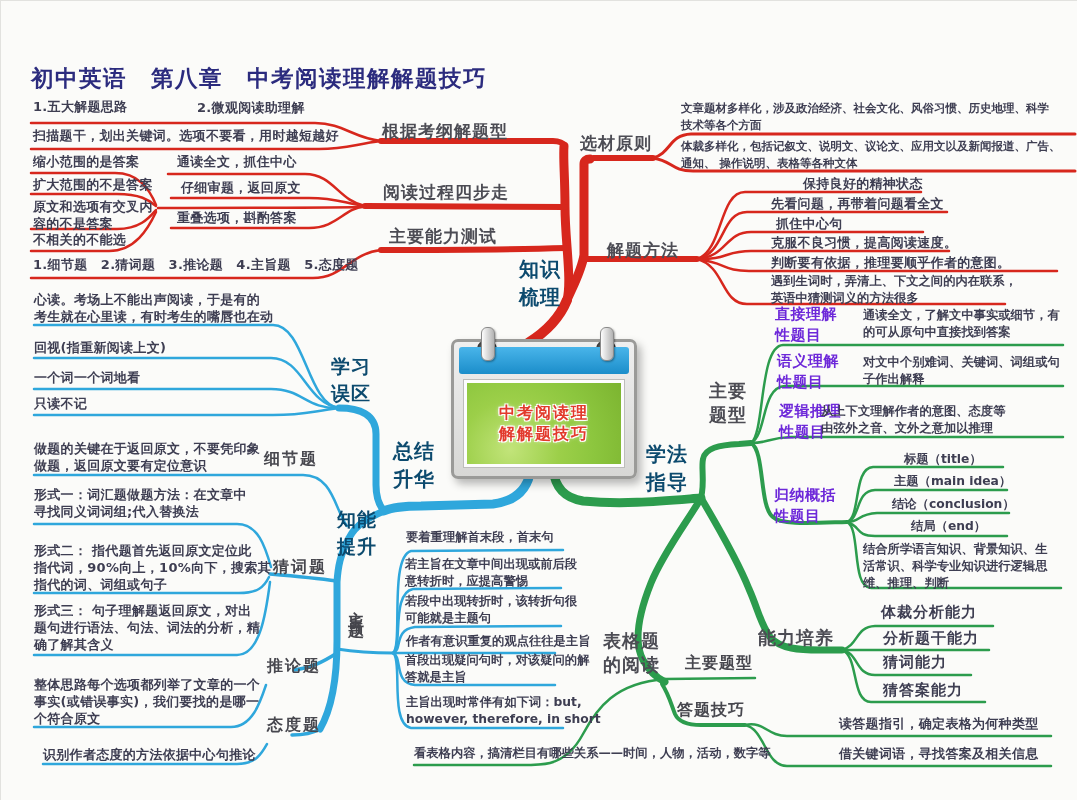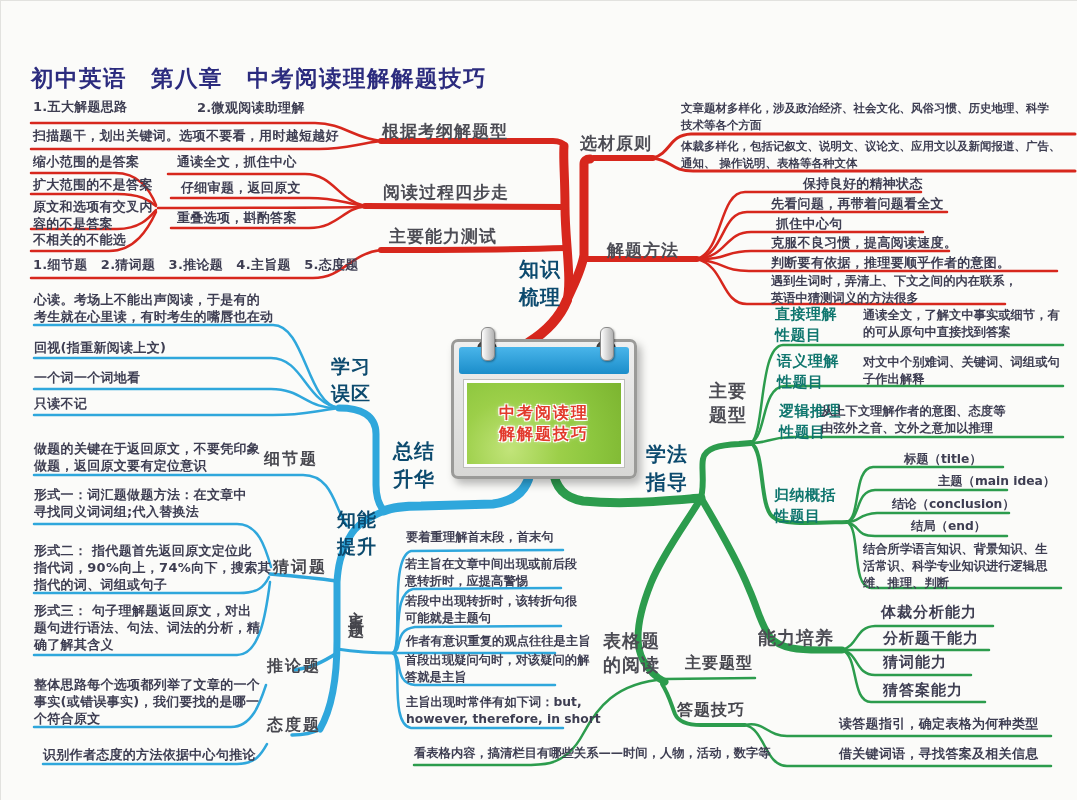--- a/index.html
+++ b/index.html
@@ -8,21 +8,21 @@
     background:#fbfbf9;border:1px solid #e2e2df;
     font-family:"DejaVu Sans","Liberation Sans",sans-serif;
   }
   svg.lines{position:absolute;left:0;top:0;z-index:1;}
   .lbl{position:absolute;z-index:2;white-space:pre-line;color:#3e3e52;font-weight:600;}
   .t-title{font-size:22.5px;font-weight:800;color:#2b2b7e;letter-spacing:1.5px;white-space:pre;}
   .hub{font-size:20px;color:#0c4a6e;letter-spacing:1px;line-height:1.42;}
   .nd{font-size:17px;color:#4c4c54;letter-spacing:1px;}
   .nd2{font-size:18px;color:#4c4c54;letter-spacing:1px;line-height:1.35;}
   .sub{font-size:16px;color:#47474e;letter-spacing:2px;}
-  .q{font-size:15px;color:#0f766e;line-height:1.38;letter-spacing:0.5px;}
+  .q{font-size:15px;color:#6d28d9;line-height:1.38;letter-spacing:0.5px;}
   .s13{font-size:13px;letter-spacing:0.3px;line-height:1.32;}
   .s12{font-size:12.3px;letter-spacing:0;line-height:1.38;}
   .s11{font-size:11.5px;letter-spacing:0;line-height:1.45;}
   .vert{writing-mode:vertical-rl;text-orientation:upright;font-size:16px;letter-spacing:6px;color:#45454c;}
   .a15{font-size:15px;letter-spacing:1px;}
   
   .cal{position:absolute;left:450px;top:338px;width:180px;height:134px;z-index:3;
        background:linear-gradient(#efefef,#d7d7d5);border:3px solid #9a9a98;border-radius:7px;
        box-shadow:4px 5px 8px rgba(0,0,0,.28);}
   .cal-band{position:absolute;left:5px;right:5px;top:5px;height:27px;border-radius:3px;
@@ -174,21 +174,21 @@
 性题目</div>
   <div class="lbl s12" style="left:862px;top:353px;">对文中个别难词、关键词、词组或句
 子作出解释</div>
   <div class="lbl q" style="left:778px;top:400px;">逻辑推理
 性题目</div>
   <div class="lbl s12" style="left:820px;top:402px;">从上下文理解作者的意图、态度等
 由弦外之音、文外之意加以推理</div>
   <div class="lbl q" style="left:773px;top:484px;">归纳概括
 性题目</div>
   <div class="lbl s12" style="left:903px;top:450px;">标题（title）</div>
-  <div class="lbl s12" style="left:893px;top:472px;margin-left:44px;">主题（main idea）</div>
+  <div class="lbl s12" style="left:893px;top:472px;">主题（main idea）</div>
   <div class="lbl s12" style="left:891px;top:495px;">结论（conclusion）</div>
   <div class="lbl s12" style="left:910px;top:517px;">结局（end）</div>
   <div class="lbl s12" style="left:862px;top:540px;">结合所学语言知识、背景知识、生
 活常识、科学专业知识进行逻辑思
 维、推理、判断</div>
   <div class="lbl nd2" style="left:757px;top:625px;">能力培养</div>
   <div class="lbl a15" style="left:880px;top:602px;">体裁分析能力</div>
   <div class="lbl a15" style="left:882px;top:628px;">分析题干能力</div>
   <div class="lbl a15" style="left:882px;top:652px;">猜词能力</div>
   <div class="lbl a15" style="left:882px;top:680px;">猜答案能力</div>
@@ -211,21 +211,21 @@
   <div class="lbl s13" style="left:33px;top:394px;">只读不记</div>
   <div class="lbl hub" style="left:336px;top:505px;font-size:19px;">知能
 提升</div>
   <div class="lbl s13" style="left:33px;top:439px;">做题的关键在于返回原文，不要凭印象
 做题，返回原文要有定位意识</div>
   <div class="lbl sub" style="left:263px;top:448px;">细节题</div>
   <div class="lbl s13" style="left:33px;top:485px;">形式一：词汇题做题方法：在文章中
 寻找同义词词组;代入替换法</div>
   <div class="lbl sub" style="left:272px;top:556px;">猜词题</div>
   <div class="lbl s13" style="left:33px;top:541px;">形式二： 指代题首先返回原文定位此
-指代词，90%向上，74%向下，搜索其
+指代词，90%向上，10%向下，搜索其
 指代的词、词组或句子</div>
   <div class="lbl s13" style="left:33px;top:601px;">形式三： 句子理解题返回原文，对出
 题句进行语法、句法、词法的分析，精
 确了解其含义</div>
   <div class="lbl sub" style="left:266px;top:655px;">推论题</div>
   <div class="lbl s13" style="left:33px;top:675px;">整体思路每个选项都列举了文章的一个
 事实(或错误事实)，我们要找的是哪一
 个符合原文</div>
   <div class="lbl sub" style="left:266px;top:714px;">态度题</div>
   <div class="lbl s13" style="left:42px;top:745px;">识别作者态度的方法依据中心句推论</div>

